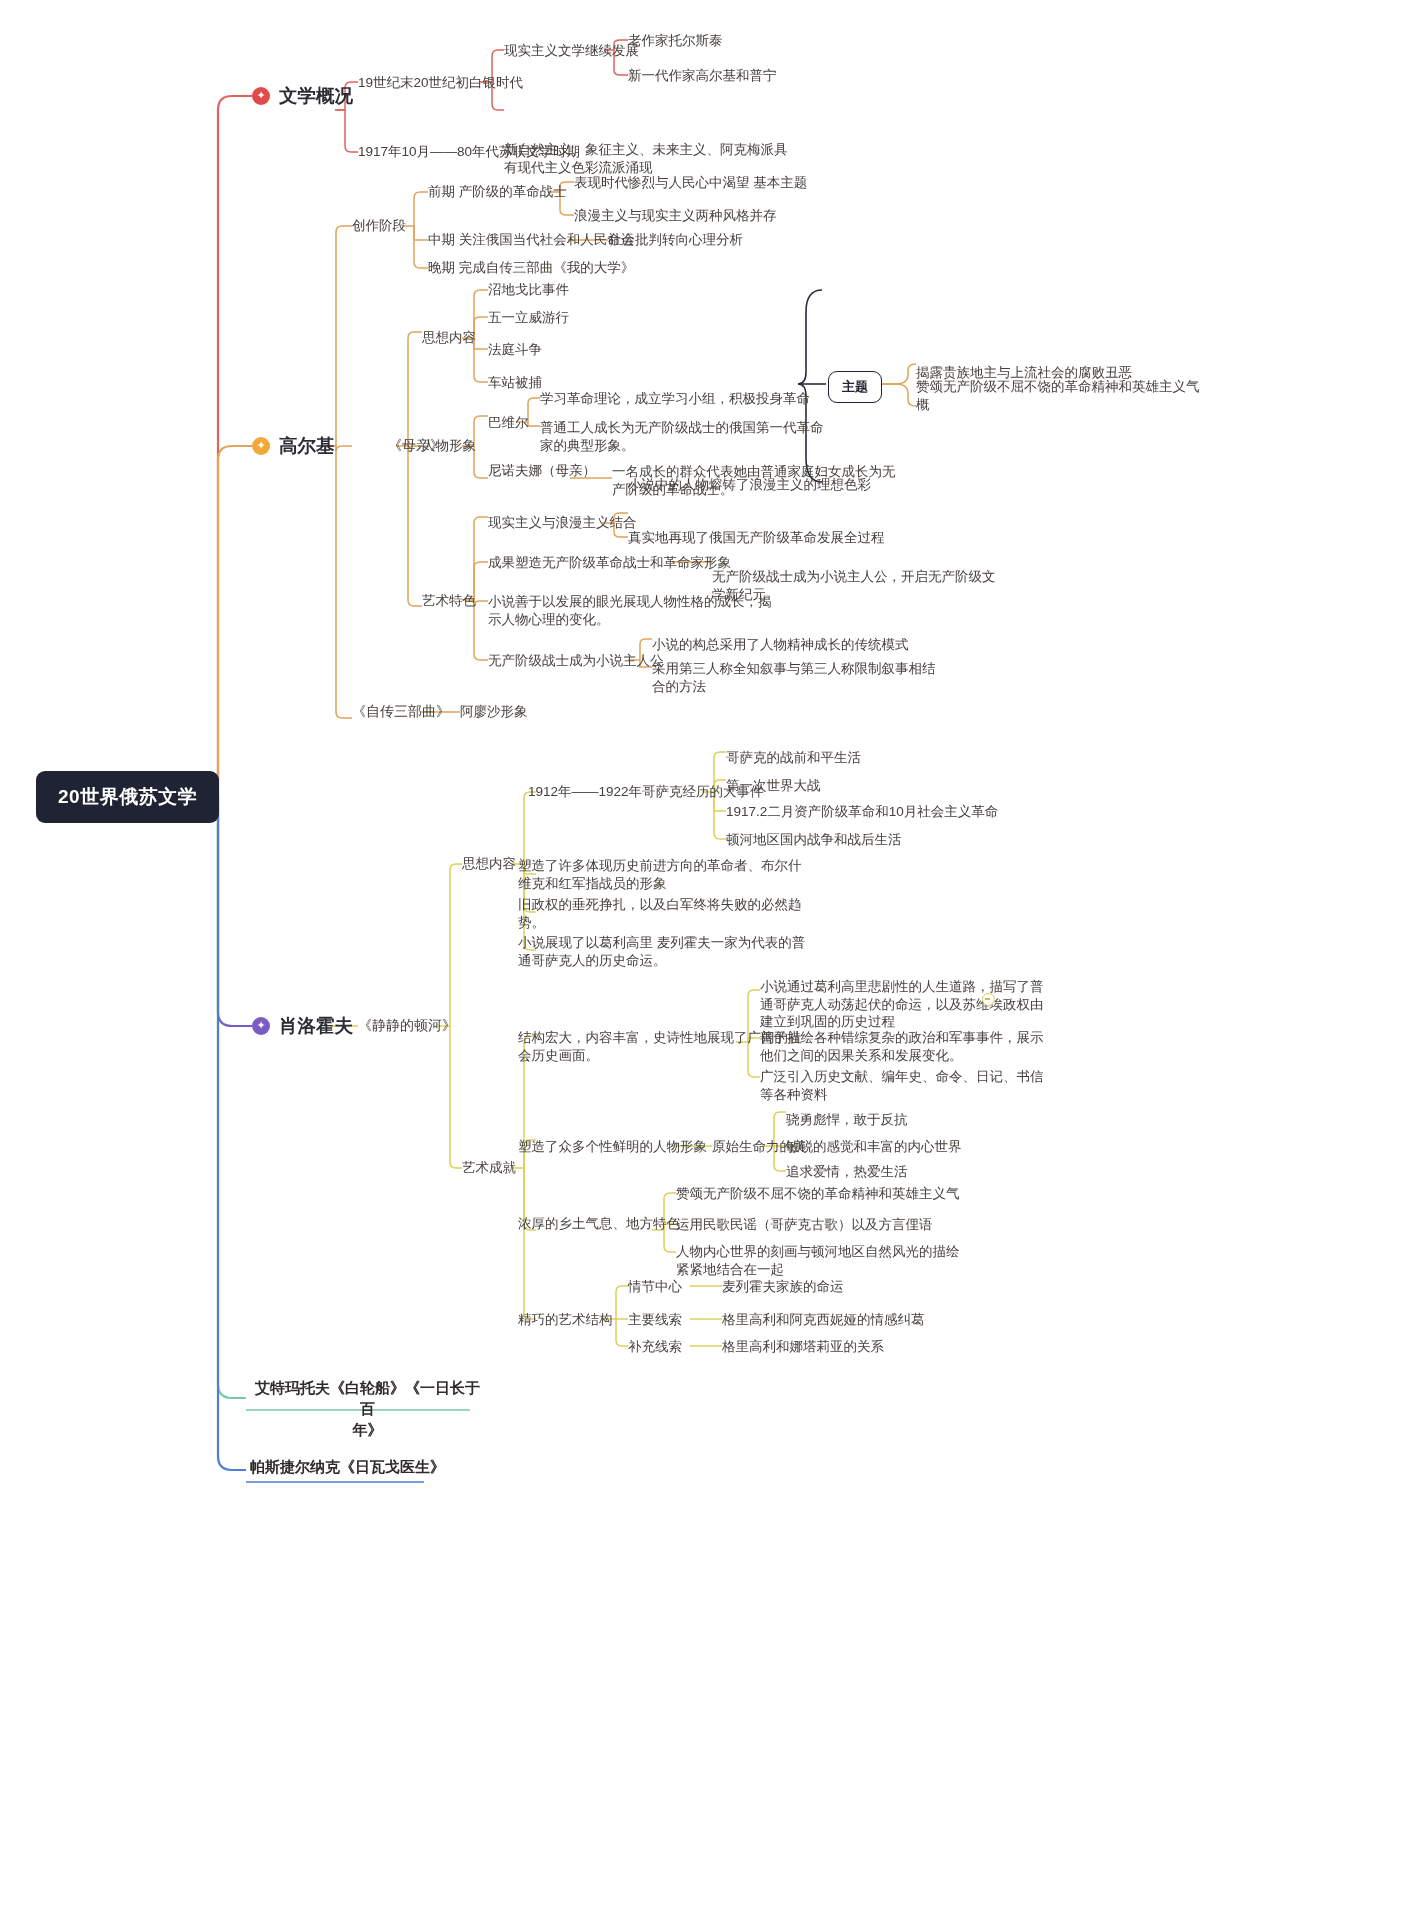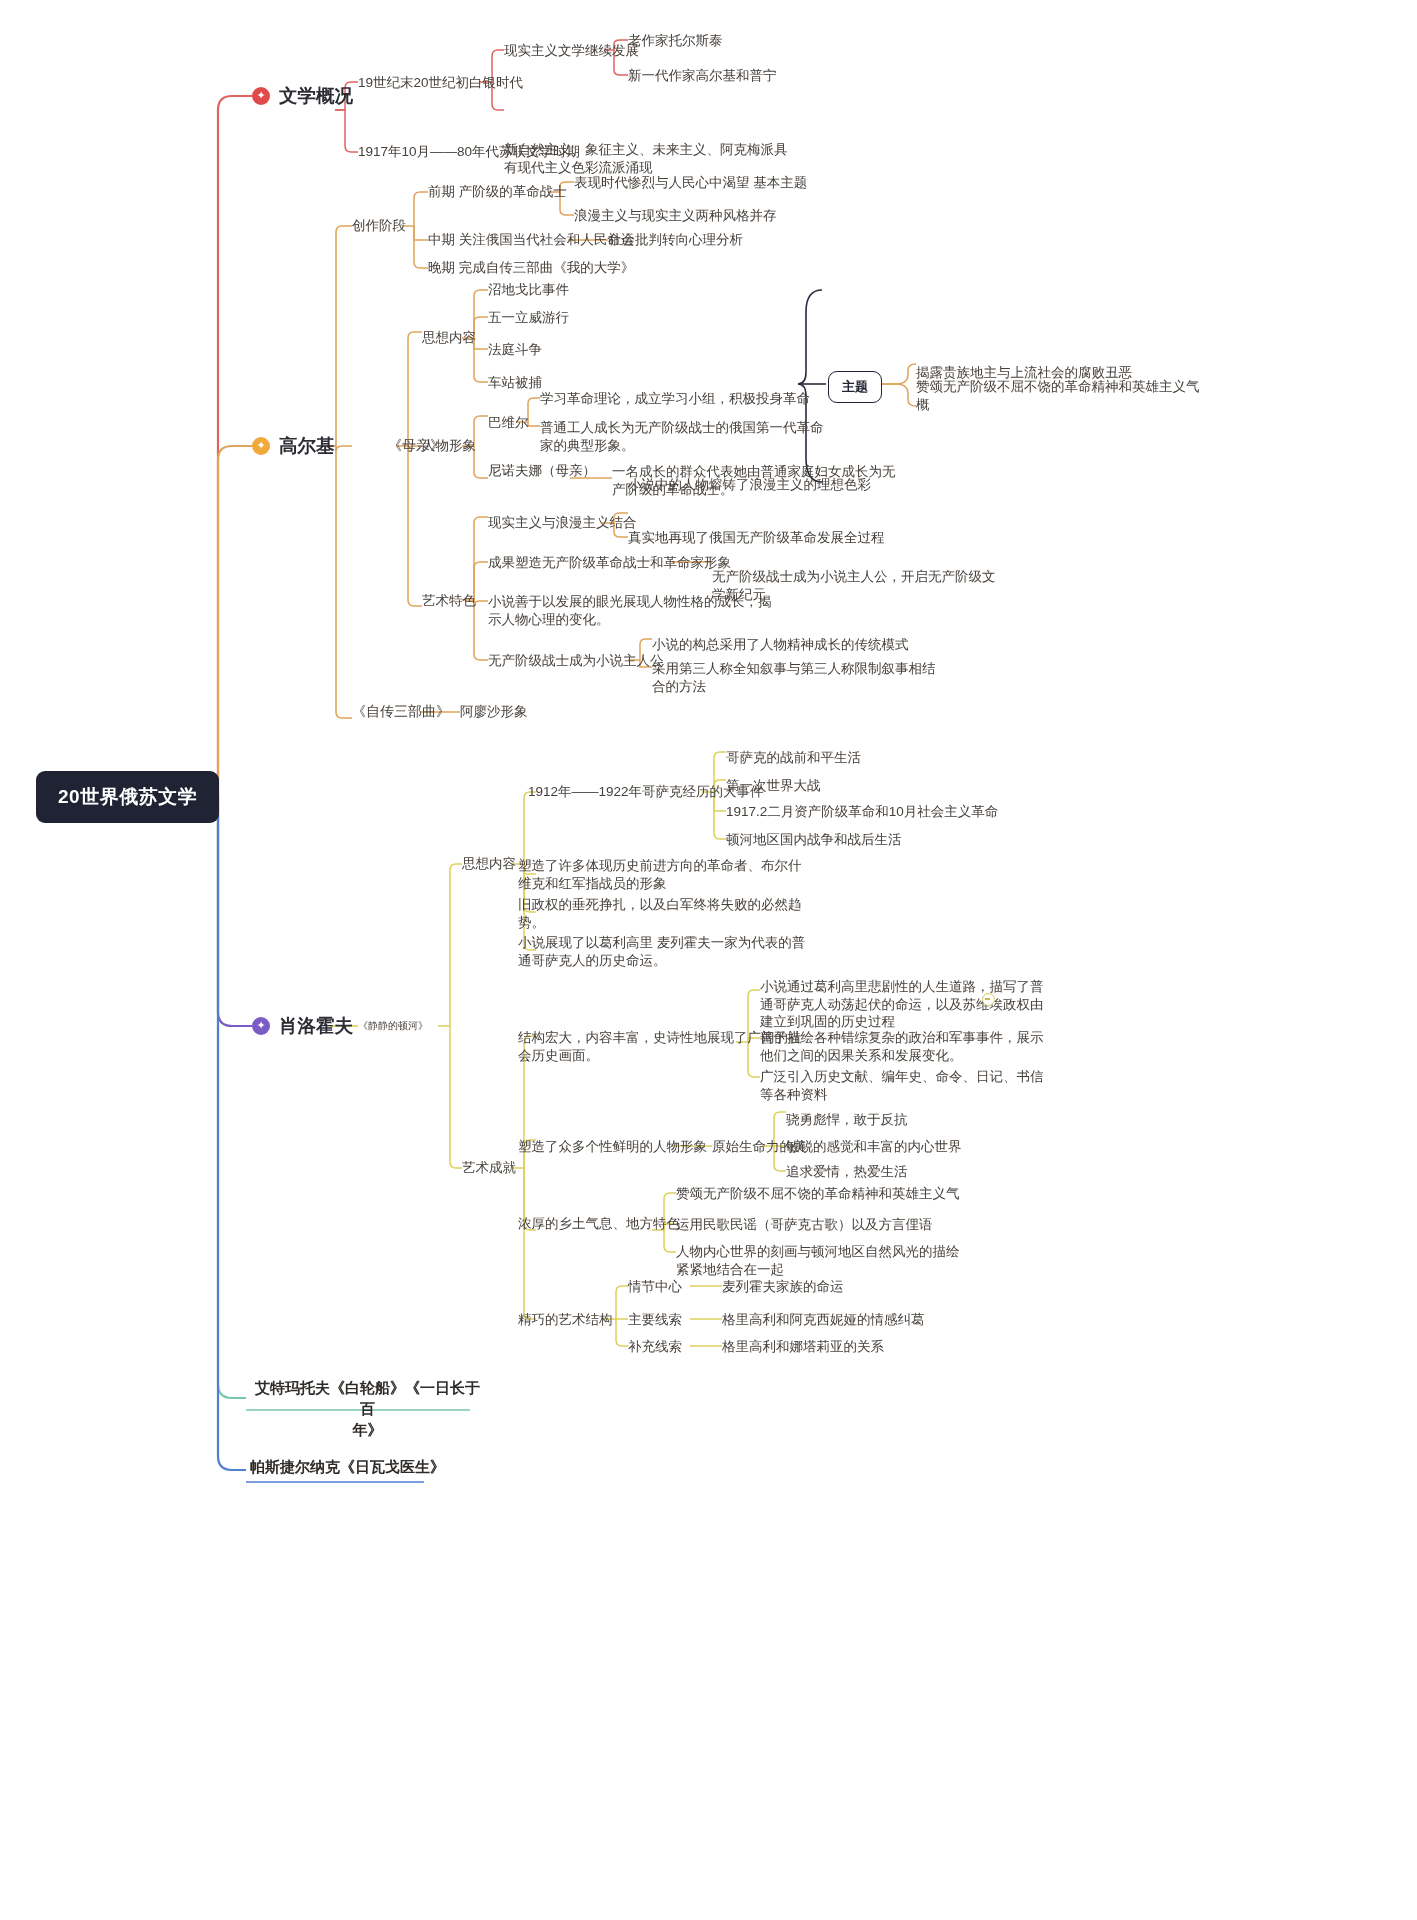--- a/index.html
+++ b/index.html
@@ -296,21 +296,21 @@
   <div class="theme-box" style="left:828px; top:371px;">主题</div>
   <div class="leaf-node" style="left:916px; top:364px;">揭露贵族地主与上流社会的腐败丑恶</div>
   <div class="leaf-node" style="left:916px; top:378px;">赞颂无产阶级不屈不饶的革命精神和英雄主义气
 概</div>
 
   <div class="main-node" style="left:252px; top:1013px;">
     <span class="badge purple">✦</span>
     <span>肖洛霍夫</span>
   </div>
 
-  <div class="leaf-node" style="left:358px; top:1017px; font-size:10px;">《静静的顿河》</div>
+  <div class="leaf-node" style="left:358px; top:1017px; font-size:14px;">《静静的顿河》</div>
   <div class="leaf-node" style="left:462px; top:855px;">思想内容</div>
   <div class="leaf-node" style="left:462px; top:1159px;">艺术成就</div>
 
   <div class="leaf-node" style="left:528px; top:783px;">1912年——1922年哥萨克经历的大事件</div>
   <div class="leaf-node" style="left:518px; top:857px;">塑造了许多体现历史前进方向的革命者、布尔什
 维克和红军指战员的形象</div>
   <div class="leaf-node" style="left:518px; top:896px;">旧政权的垂死挣扎，以及白军终将失败的必然趋
 势。</div>
   <div class="leaf-node" style="left:518px; top:934px;">小说展现了以葛利高里 麦列霍夫一家为代表的普
 通哥萨克人的历史命运。</div>

